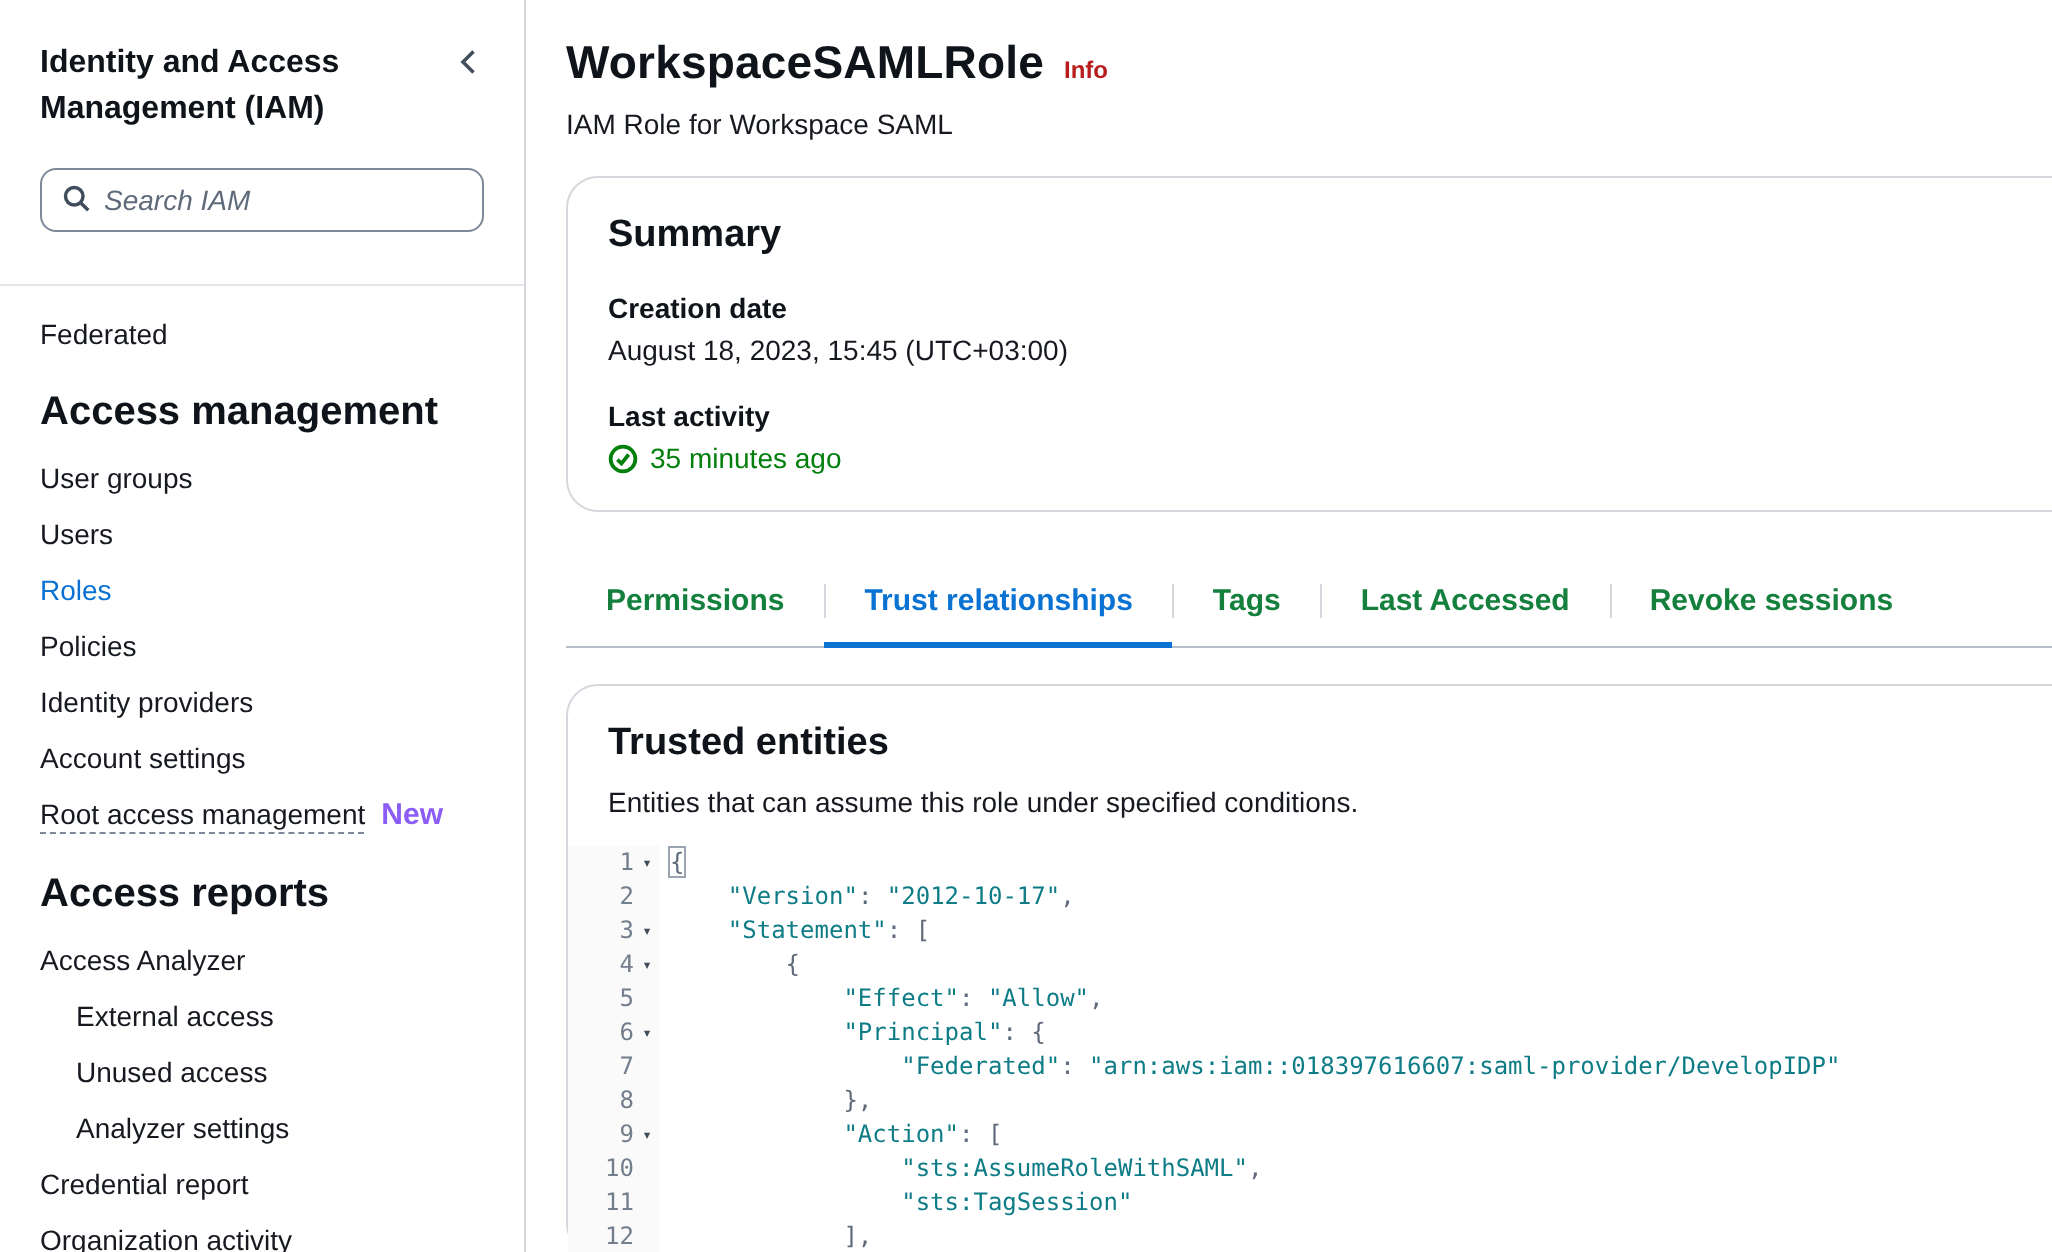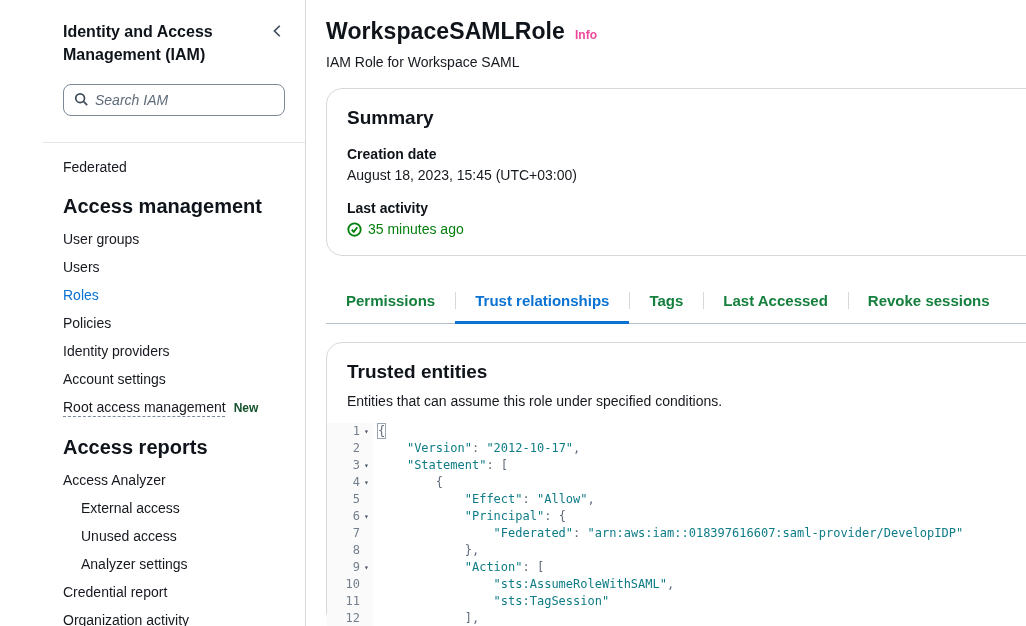--- a/index.html
+++ b/index.html
@@ -11,21 +11,20 @@
     font-size: 14px;
   }
   .app { display: flex; width: 100%; height: 100%; }
 
   
   .sidebar {
     width: 263px; flex: 0 0 263px;
     border-right: 1px solid #d5d9de;
     padding-top: 20px;
     background: #fff;
-    margin-left: 43px;
   }
   .sidebar-header { display: flex; justify-content: space-between; align-items: flex-start; padding: 0 18px 0 20px; }
   .sidebar-title { font-size: 16px; line-height: 1.45; font-weight: 700; width: 176px; color: #0f141a; }
   .collapse-btn { background: none; border: none; cursor: pointer; padding: 2px; margin-top: 2px; }
   .search-box {
     margin: 18px 20px 0 20px;
     border: 1px solid #7d8998; border-radius: 8px;
     height: 32px; display: flex; align-items: center; gap: 7px; padding: 0 10px;
     background: #fff;
   }
@@ -35,27 +34,27 @@
     font-size: 14px; font-style: italic; color: #414d5c; background: transparent;
   }
   .search-input::placeholder { color: #5f6b7a; font-style: italic; }
   .sidebar-divider { border: none; border-top: 1px solid #e4e7e9; margin: 26px 0 10px 0; }
   .nav { padding-bottom: 10px; }
   .nav-item { font-size: 14px; padding: 6px 20px; color: #16191f; cursor: pointer; line-height: 16px; }
   .nav-item.sub { padding-left: 38px; }
   .nav-item.active { color: #0972d3; }
   .nav-item .dashed { text-decoration: underline dashed #7d8998 1px; text-underline-offset: 4px; }
   .nav-section { font-size: 20px; font-weight: 700; color: #0f141a; padding: 14px 20px 7px 20px; }
-  .badge-new { color: #14532d; font-size: 12px; font-weight: 700; margin-left: 8px; }
+  .badge-new { color: #8b5cf6; font-size: 15px; font-weight: 700; margin-left: 8px; }
 
   
   .main { flex: 1; padding: 18px 0 0 20px; overflow: hidden; }
   .page-header { display: flex; align-items: center; gap: 10px; }
   .page-title { font-size: 23px; font-weight: 700; color: #0f141a; letter-spacing: 0.1px; }
-  .info-link { color: #ec4899; font-size: 12px; font-weight: 700; text-decoration: none; margin-top: 7px; cursor: pointer; }
+  .info-link { color: #b91c1c; font-size: 12px; font-weight: 700; text-decoration: none; margin-top: 7px; cursor: pointer; }
   .subtitle { font-size: 14px; color: #16191f; margin-top: 9px; }
 
   .card {
     border: 1px solid #d5d9de;
     border-radius: 16px;
     margin-top: 18px;
     margin-right: -40px; 
     background: #fff;
   }
   .card-pad { padding: 18px 20px; }

